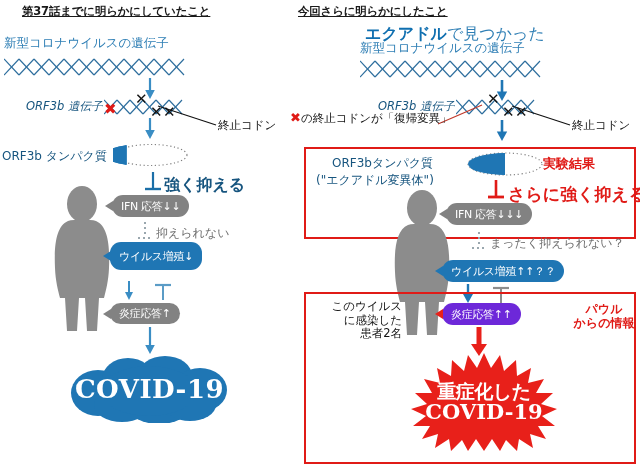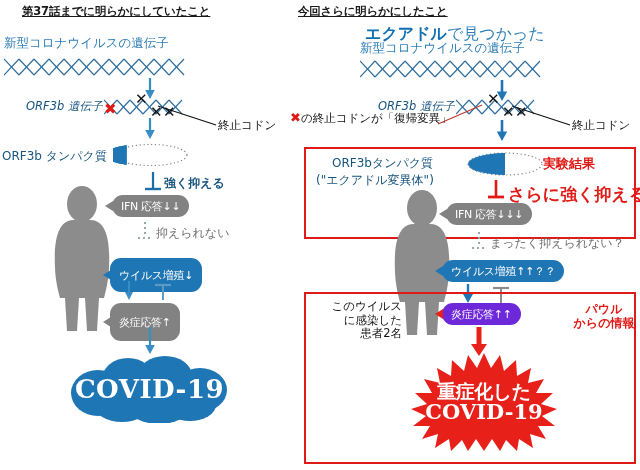--- a/index.html
+++ b/index.html
@@ -153,21 +153,21 @@
       <path d="M2 13 A36 10.5 0 0 1 13.5 3.3 L13.5 22.7 A36 10.5 0 0 1 2 13 Z" fill="#1f76b4"></path>
     </svg>
   </div>
 
   <div class="inhibit" style="left:142px;top:172px;">
     <svg width="22" height="22" viewBox="0 0 22 22">
       <line x1="11" y1="0" x2="11" y2="16" stroke="#1b6fa8" stroke-width="2.2"></line>
       <line x1="3" y1="17" x2="19" y2="17" stroke="#1b6fa8" stroke-width="2.4"></line>
     </svg>
   </div>
-  <div class="lbl dark-blue" style="left:164px;top:175px;font-size:12px;font-weight:bold;">強く抑える</div>
+  <div class="lbl dark-blue" style="left:164px;top:175px;font-size:16px;font-weight:bold;">強く抑える</div>
 
   <div class="person" style="left:46px;top:186px;">
     <svg width="72" height="145" viewBox="0 0 72 145">
       <g fill="#8c8c8c">
         <ellipse cx="36" cy="18" rx="15" ry="18"></ellipse>
         <path d="M22 35 C10 40 8 60 9 82 C9.5 95 12 104 14 112 L19 112 L21 145 L31 145 L33 112 L39 112 L41 145 L51 145 L53 112 L58 112 C60 104 62.5 95 63 82 C64 60 62 40 50 35 C44 33 28 33 22 35 Z"></path>
       </g>
     </svg>
   </div>
 
@@ -177,39 +177,39 @@
   </div>
 
   <div class="inhibit" style="left:134px;top:222px;">
     <svg width="22" height="22" viewBox="0 0 22 22">
       <line x1="11" y1="0" x2="11" y2="15" stroke="#9aa7ae" stroke-width="2" stroke-dasharray="2 3"></line>
       <line x1="4" y1="16" x2="18" y2="16" stroke="#9aa7ae" stroke-width="2" stroke-dasharray="2 3"></line>
     </svg>
   </div>
   <div class="lbl" style="left:156px;top:225px;font-size:12px;color:#6f6f6f;">抑えられない</div>
 
-  <div class="bubble blue" style="left:110px;top:258px;height:34px;">
+  <div class="bubble blue" style="left:110px;top:242px;height:28px;">
     <span class="tail"></span>
     <span>ウイルス増殖↓</span>
   </div>
 
   <div class="arw" style="left:122px;top:281px;">
     <svg width="14" height="20" viewBox="0 0 14 20">
       <line x1="7" y1="0" x2="7" y2="11" stroke="#3a8dc4" stroke-width="2"></line>
       <polygon points="7,19 3,11 11,11" fill="#3a8dc4"></polygon>
     </svg>
   </div>
   <div class="inhibit" style="left:152px;top:281px;">
     <svg width="22" height="20" viewBox="0 0 22 20">
       <line x1="11" y1="4" x2="11" y2="19" stroke="#5b9cc6" stroke-width="2"></line>
       <line x1="3" y1="4" x2="19" y2="4" stroke="#5b9cc6" stroke-width="2.2"></line>
     </svg>
   </div>
 
-  <div class="bubble gray" style="left:110px;top:303px;height:38px;align-items:center;">
+  <div class="bubble gray" style="left:110px;top:303px;height:21px;align-items:center;">
     <span class="tail"></span>
     <span>炎症応答↑</span>
   </div>
 
   <div class="arw" style="left:142px;top:327px;">
     <svg width="16" height="28" viewBox="0 0 16 28">
       <line x1="8" y1="0" x2="8" y2="19" stroke="#3a8dc4" stroke-width="2.2"></line>
       <polygon points="8,27 3.2,18 12.8,18" fill="#3a8dc4"></polygon>
     </svg>
   </div>

